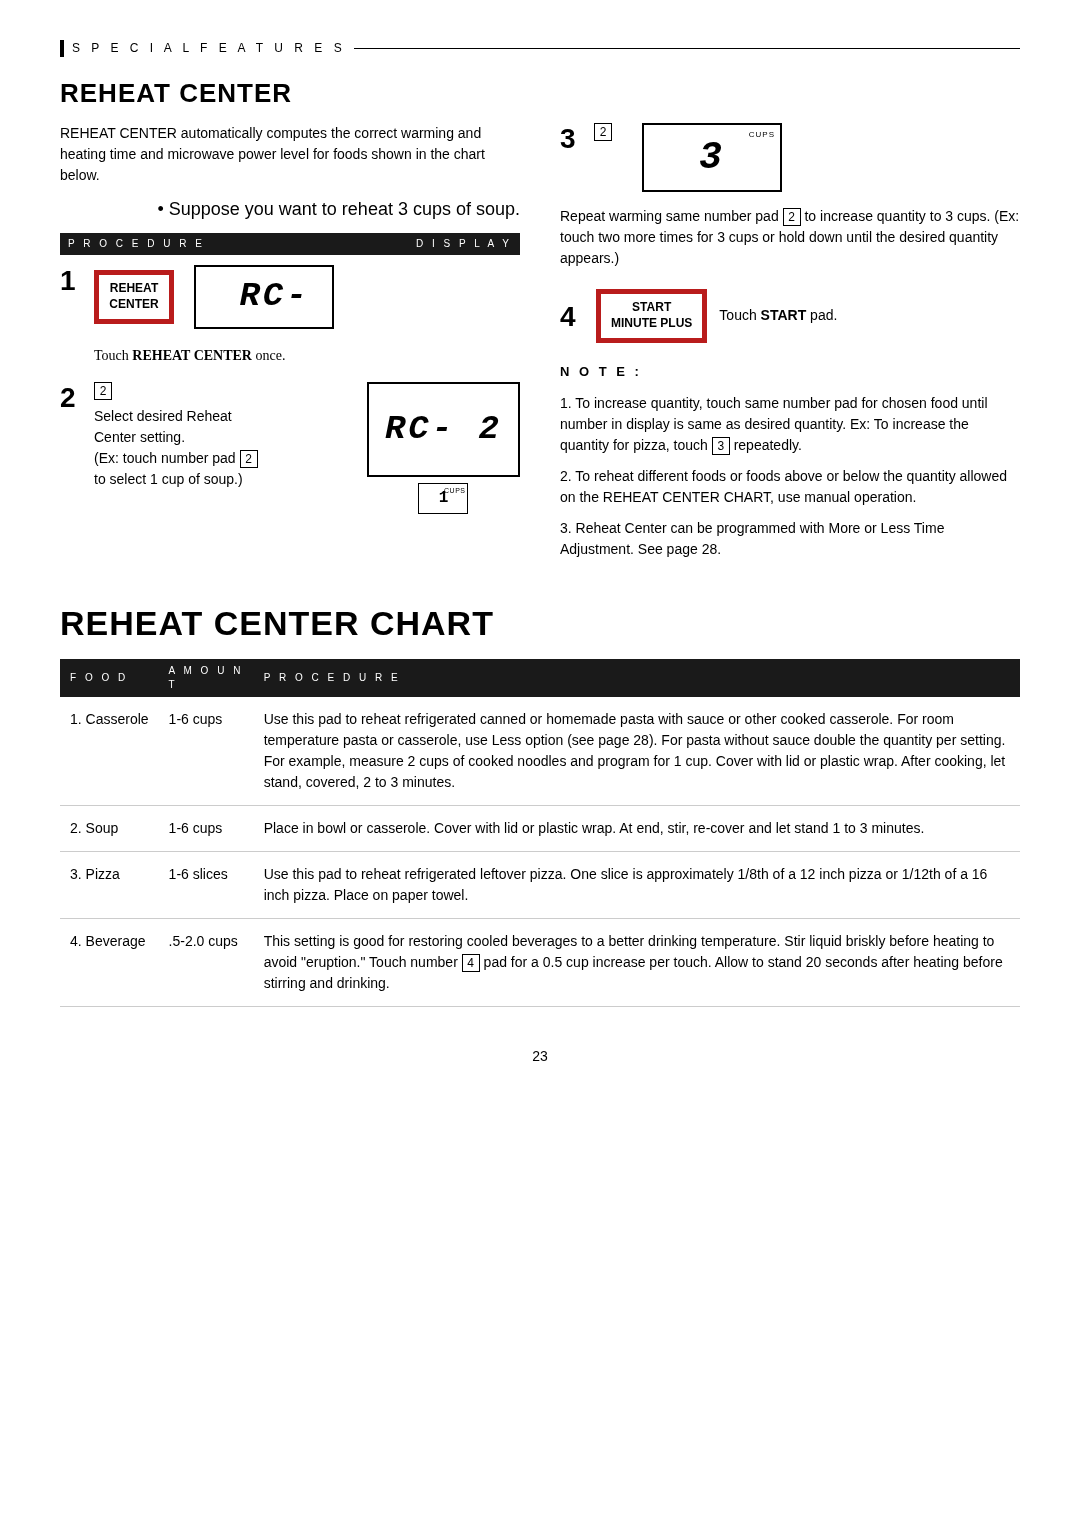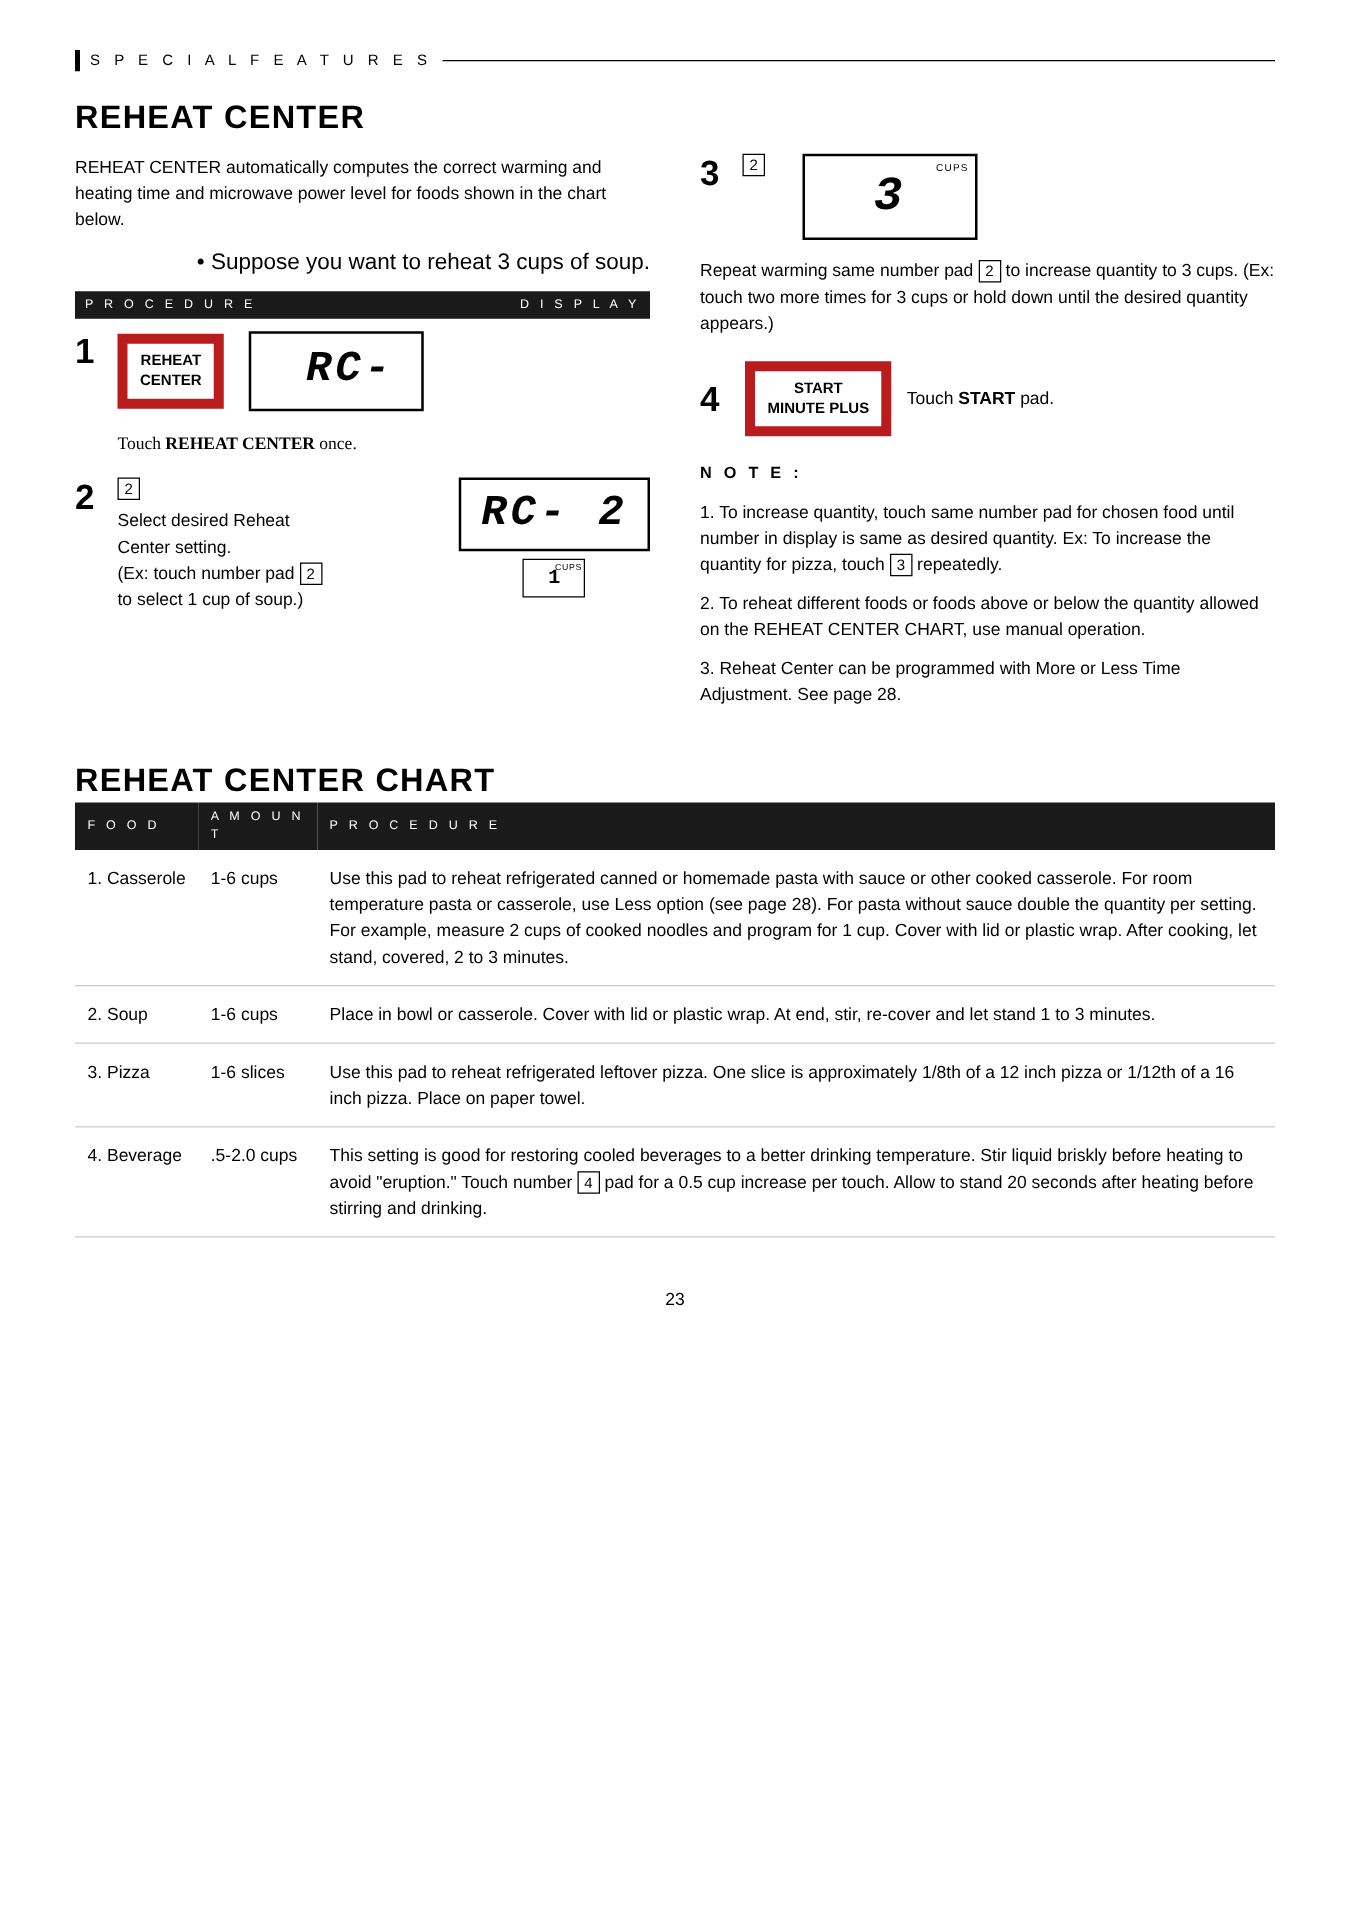--- a/index.html
+++ b/index.html
@@ -82,21 +82,21 @@
     .step-number {
       font-size: 28px;
       font-weight: bold;
       min-width: 24px;
       line-height: 1;
       margin-top: 2px;
     }
 
     
     .button-box {
-      border: 8px solid #b91c1c;
+      border: 5px solid #b91c1c;
       padding: 6px 10px;
       min-width: 80px;
       text-align: center;
       font-size: 12px;
       font-weight: bold;
       line-height: 1.3;
       text-transform: uppercase;
     }
 
     .display-sub {
@@ -150,24 +150,25 @@
       font-size: 14px;
       line-height: 1.5;
       padding-left: 0;
     }
 
     
     .chart-section {
       margin-top: 10px;
     }
     .chart-heading {
-      font-size: 26px;
+      font-size: 34px;
       font-weight: bold;
       text-transform: uppercase;
       letter-spacing: 1px;
+      margin-bottom: 12px;
     }
     .chart-table {
       width: 100%;
       border-collapse: collapse;
     }
     .chart-table thead tr {
       background: #1a1a1a;
       color: #fff;
     }
     .chart-table thead th {
@@ -229,21 +230,21 @@
       display: flex;
       align-items: center;
       justify-content: center;
       letter-spacing: 3px;
     }
     .display-rc2 {
       font-family: 'Courier New', monospace;
       font-size: 34px;
       font-weight: bold;
       border: 2px solid #000;
-      padding: 4px 16px;
+      padding: 22px 16px;
       min-width: 140px;
       min-height: 56px;
       display: flex;
       align-items: center;
       justify-content: center;
       letter-spacing: 3px;
       position: relative;
     }
     .display-rc3 {
       font-family: 'Courier New', monospace;

